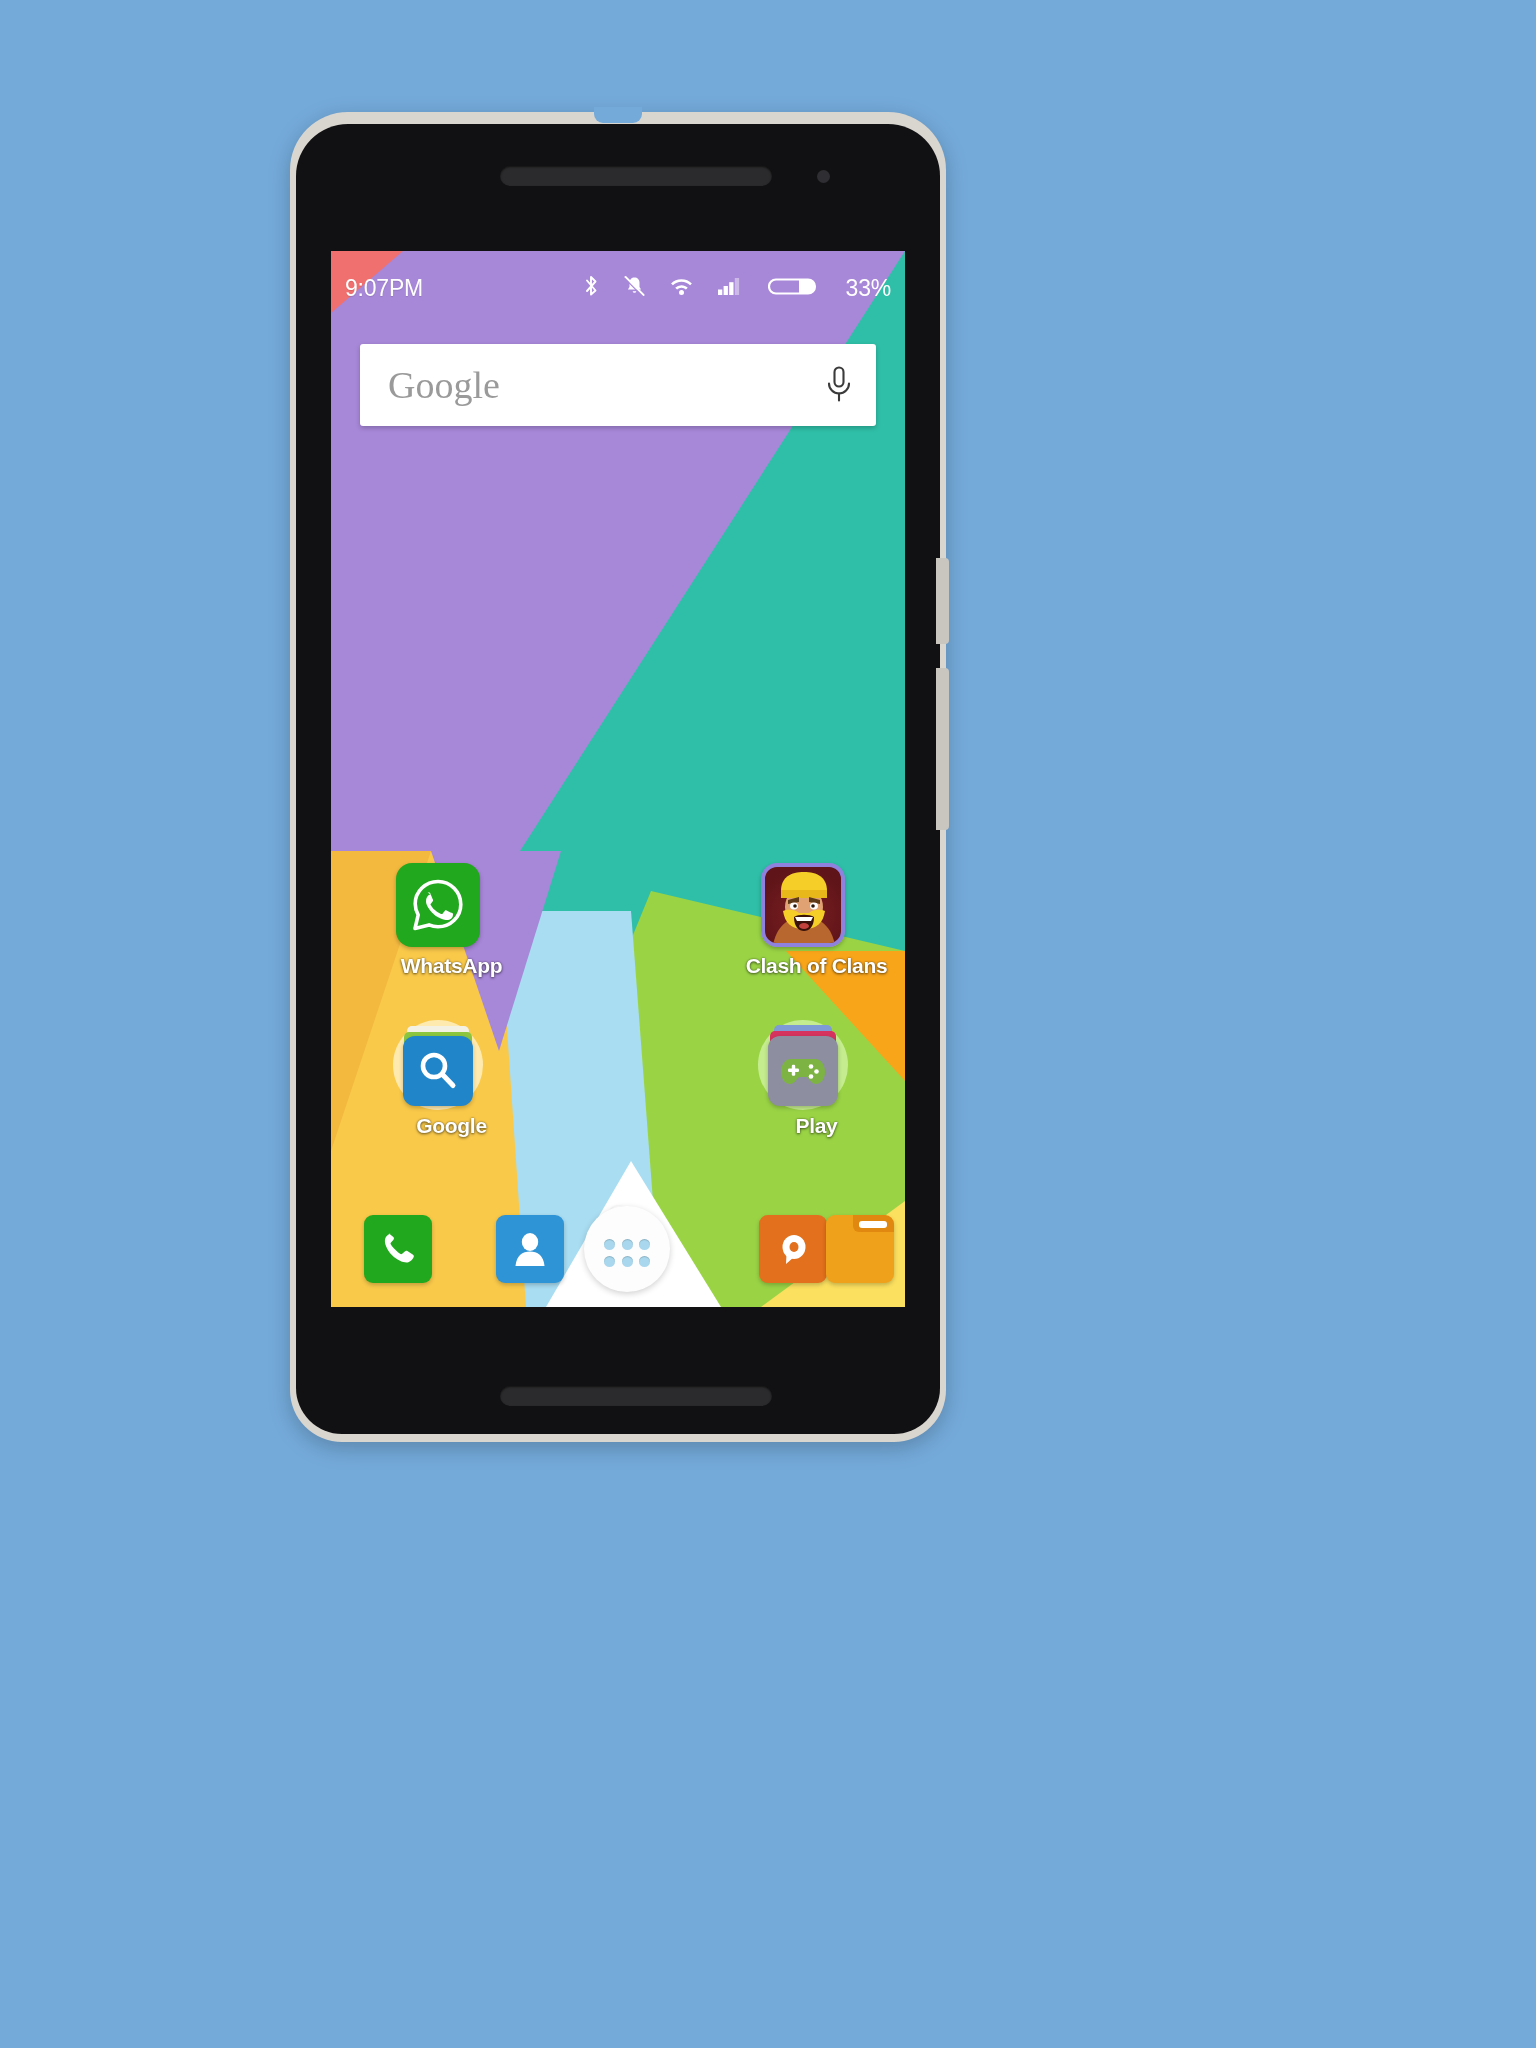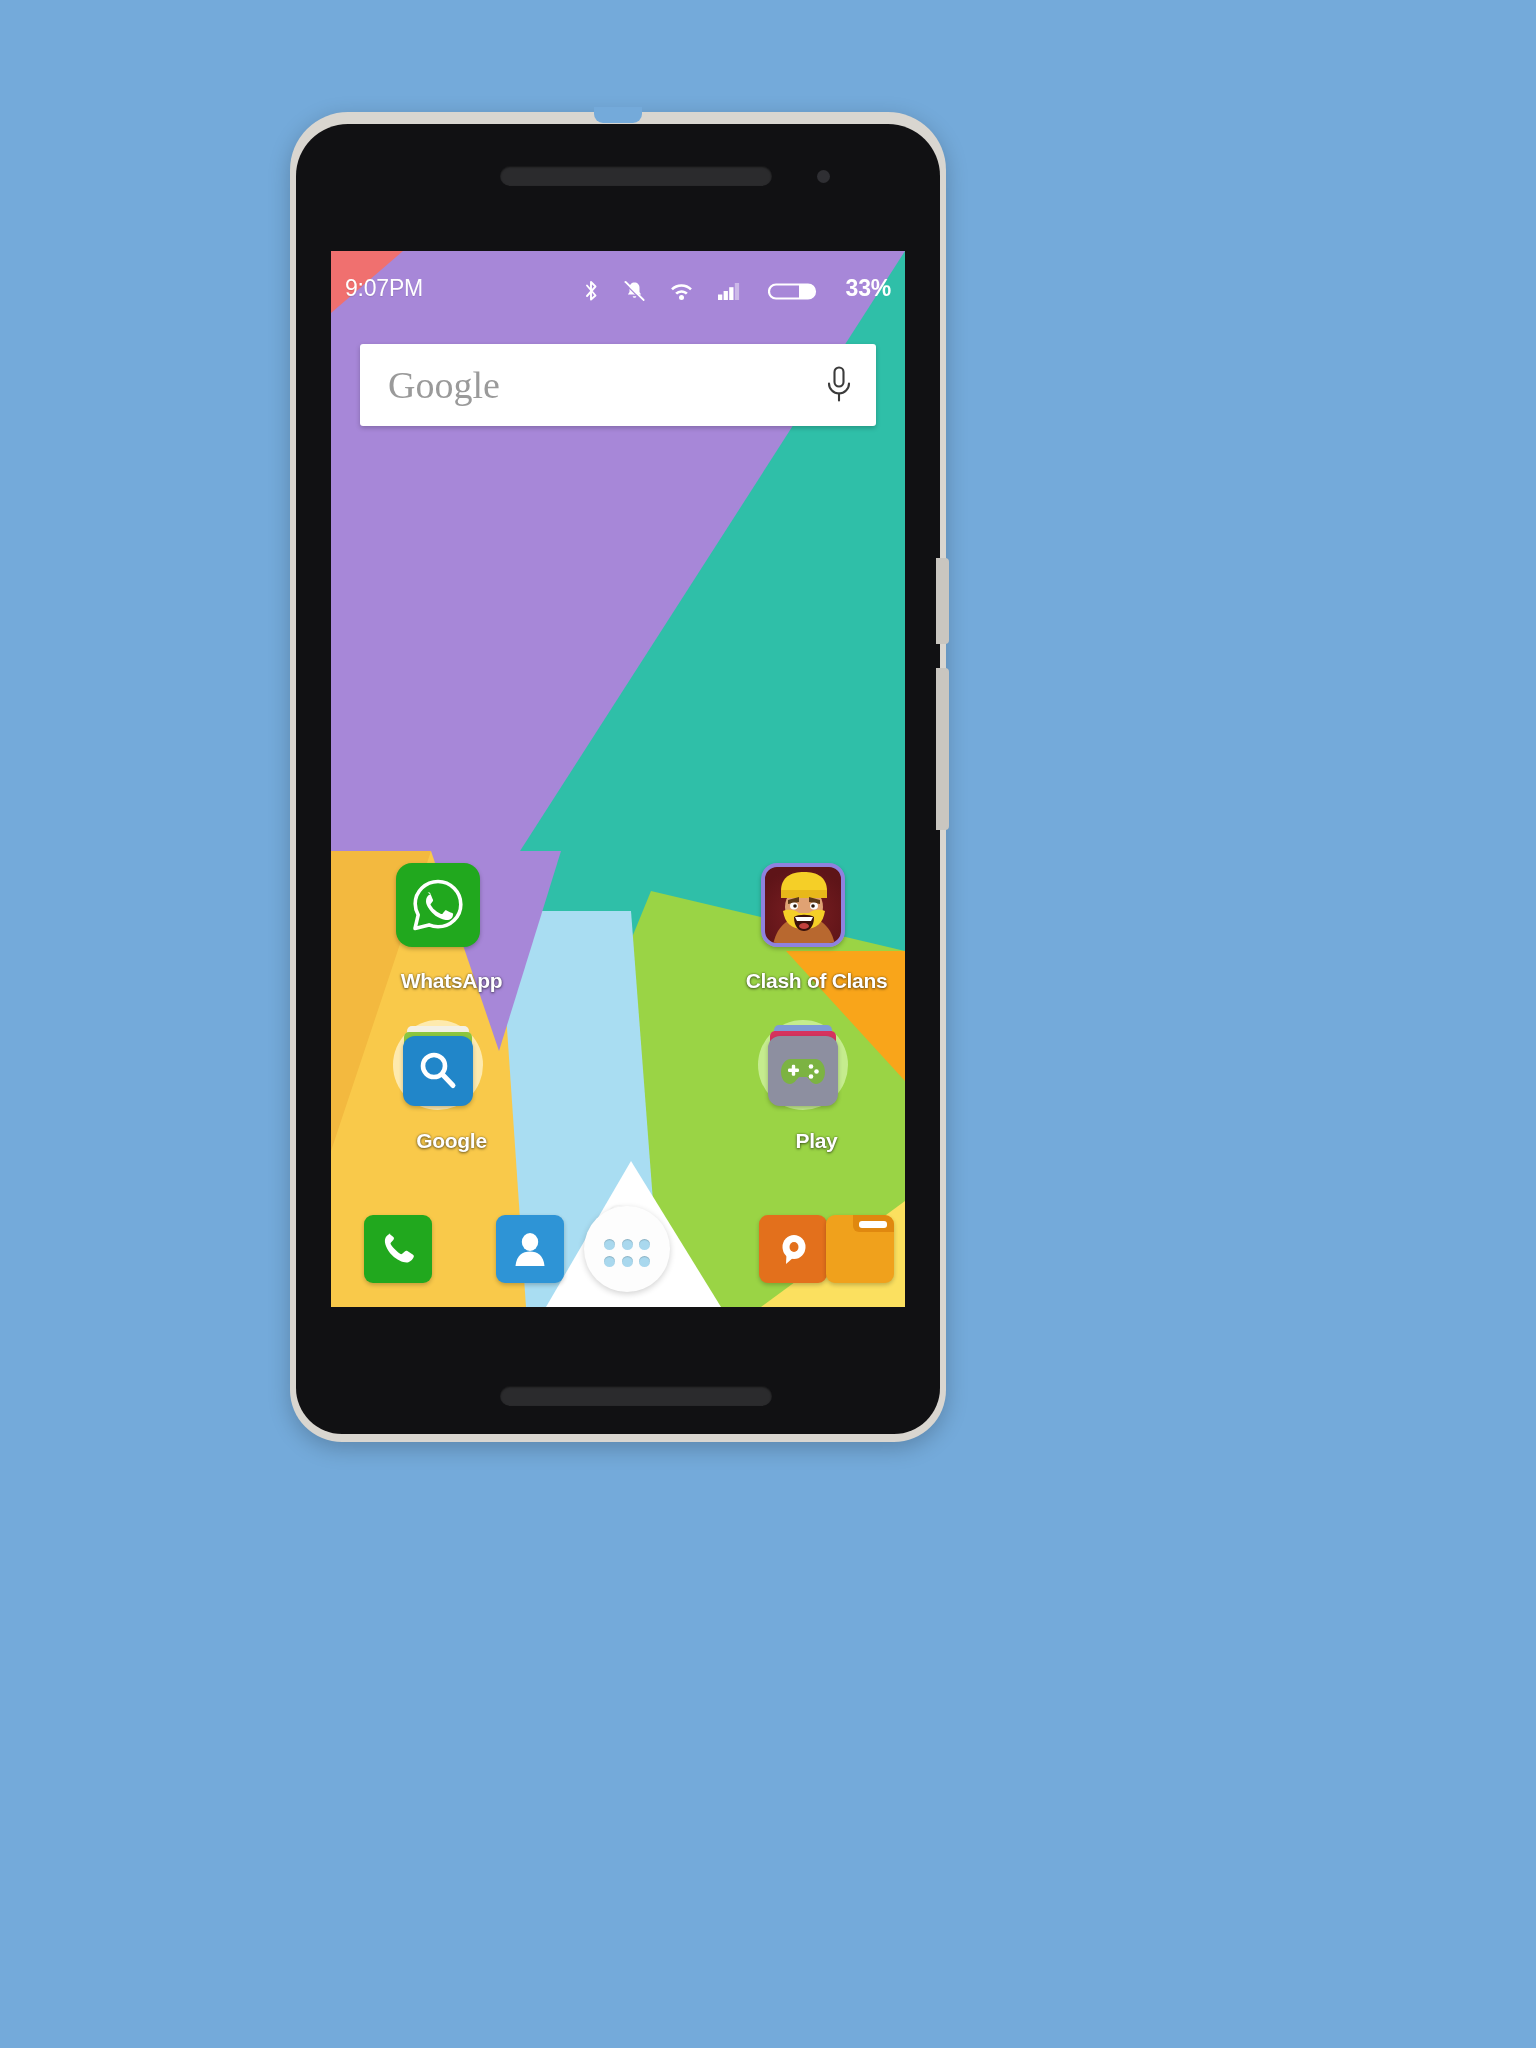--- a/index.html
+++ b/index.html
@@ -83,21 +83,21 @@
     box-sizing: border-box;
     z-index: 20;
   }
   .status-time {
     color: #ffffff;
     font-size: 23px;
     letter-spacing: -0.2px;
     text-shadow: 0 1px 1px rgba(0,0,0,0.12);
   }
   .status-icons {
-    display: flex; align-items: flex-end; gap: 25px; font-weight: bold;
+    display: flex; align-items: flex-start; gap: 25px;
   }
   .status-icons svg { display: block; }
   .battery-pct {
     color: #ffffff; font-size: 23px; margin-left: 3px;
     letter-spacing: -0.2px;
   }
 
   
   .searchbar {
     position: absolute;
@@ -137,21 +137,21 @@
   .app-cell.r2 { top: 160px; }
   .app-cell.c1 { left: 35px; }
   .app-cell.c4 { left: 400px; }
 
   .app-icon-wrap {
     position: relative;
     width: 84px; height: 84px;
     display: flex; align-items: center; justify-content: center;
   }
   .app-label {
-    margin-top: 22px;
+    margin-top: 7px;
     color: #ffffff;
     font-size: 21px;
     font-weight: bold;
     letter-spacing: -0.3px;
     white-space: nowrap;
     text-shadow: 0 1px 3px rgba(0,0,0,0.55), 0 0 2px rgba(0,0,0,0.4);
     padding-left: 28px;
   }
 
   

